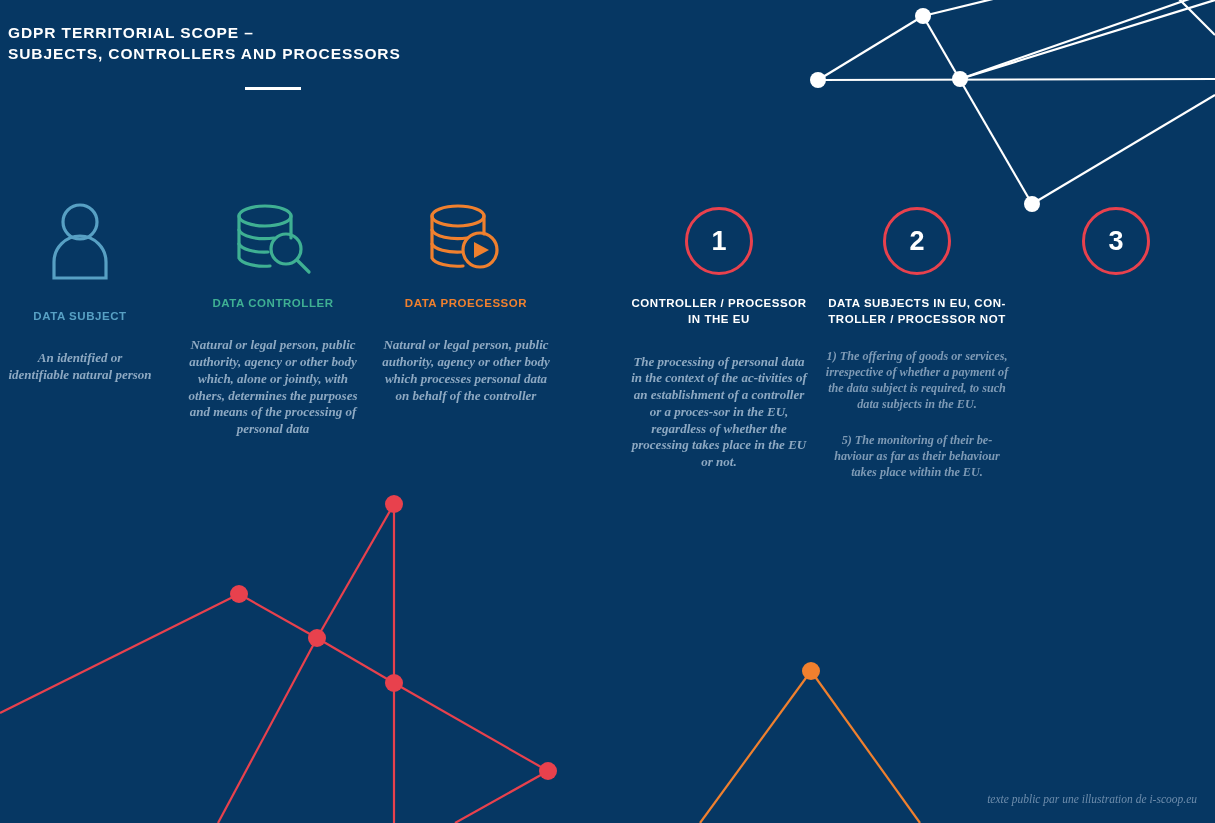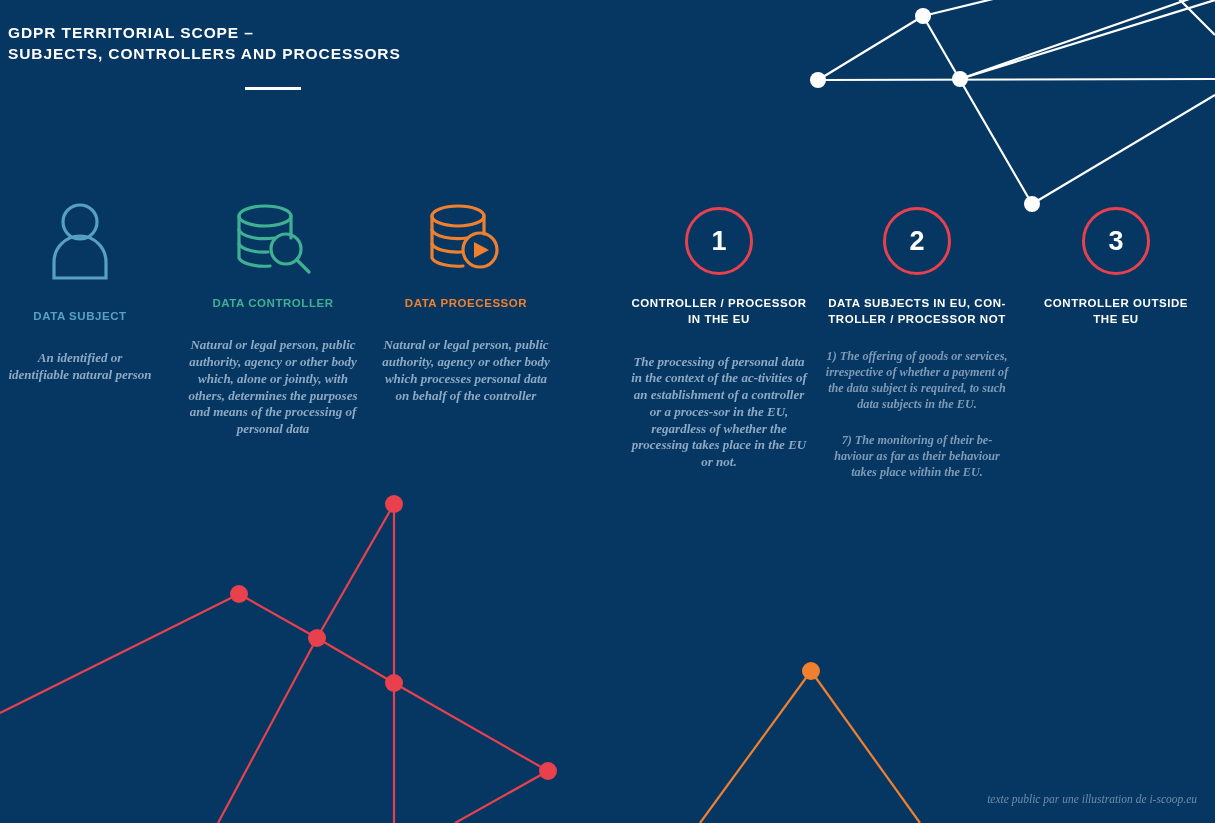--- a/index.html
+++ b/index.html
@@ -231,28 +231,24 @@
 
   <div class="col" style="left:822px; top:198px; width:190px;">
     <div class="icon-wrap">
       <div class="num-circle">2</div>
     </div>
     <div class="col-label c-white">
       <span>DATA SUBJECTS IN EU, CON-</span><br>
       <span>TROLLER / PROCESSOR NOT</span>
     </div>
     <div class="col-sub" style="padding:0 2px;">1) The offering of goods or services, irrespective of whether a payment of the data subject is required, to such data subjects in the EU.</div>
-    <div class="col-sub" style="padding:0 2px;">7) The monitoring of their be-haviour as far as their behaviour takes place within the EU.</div>
+    <div class="col-sub" style="padding:0 2px;">5) The monitoring of their be-haviour as far as their behaviour takes place within the EU.</div>
   </div>
 
   <div class="col" style="left:1022px; top:198px; width:188px;">
     <div class="icon-wrap">
       <div class="num-circle">3</div>
     </div>
-    <div class="col-label c-white">
-      <span>CONTROLLER OUTSIDE</span><br>
-      <span>THE EU</span>
-    </div>
   </div>
 
   <div class="credit">texte public par une illustration de i-scoop.eu</div>
 
 </div>
 
 </body></html>

